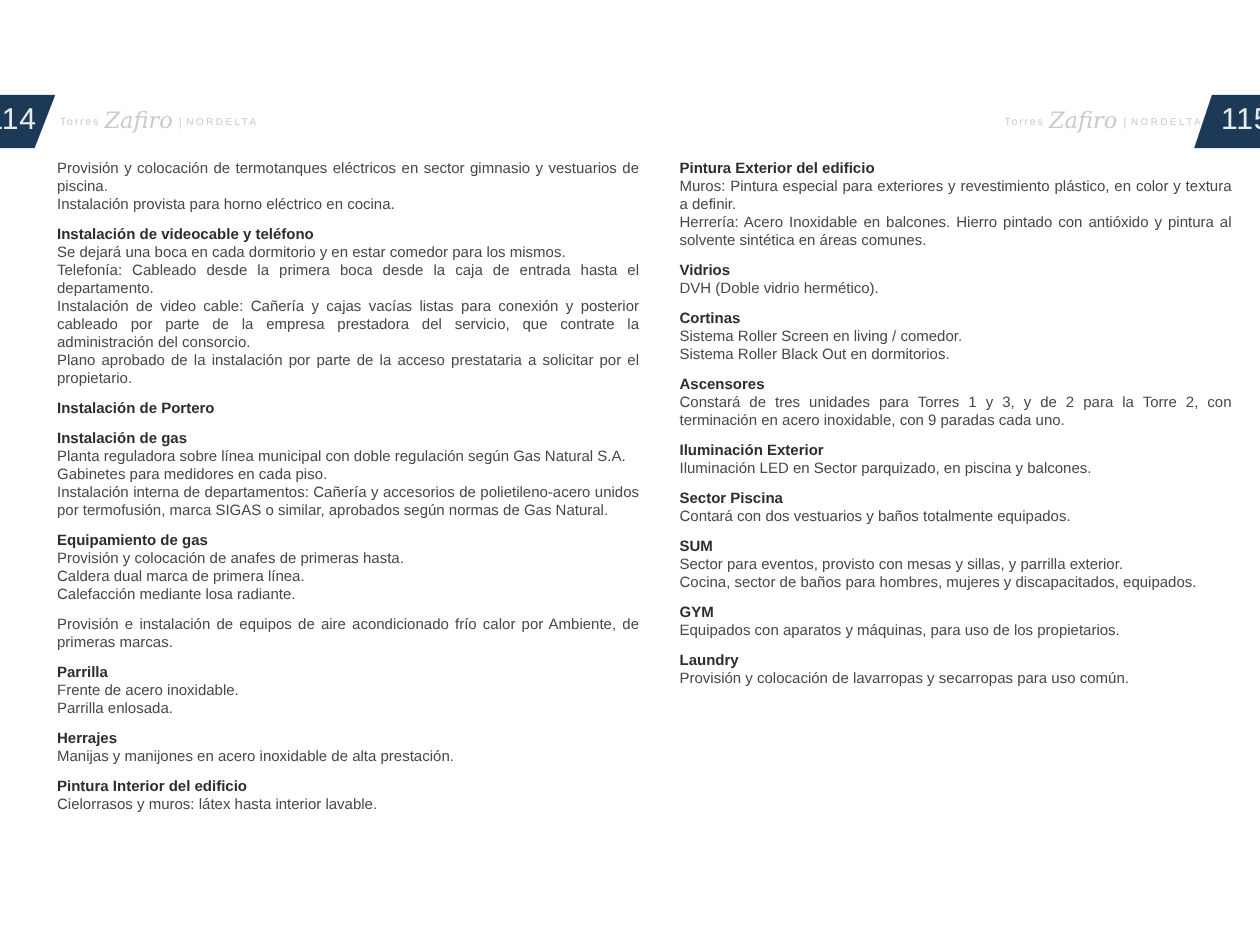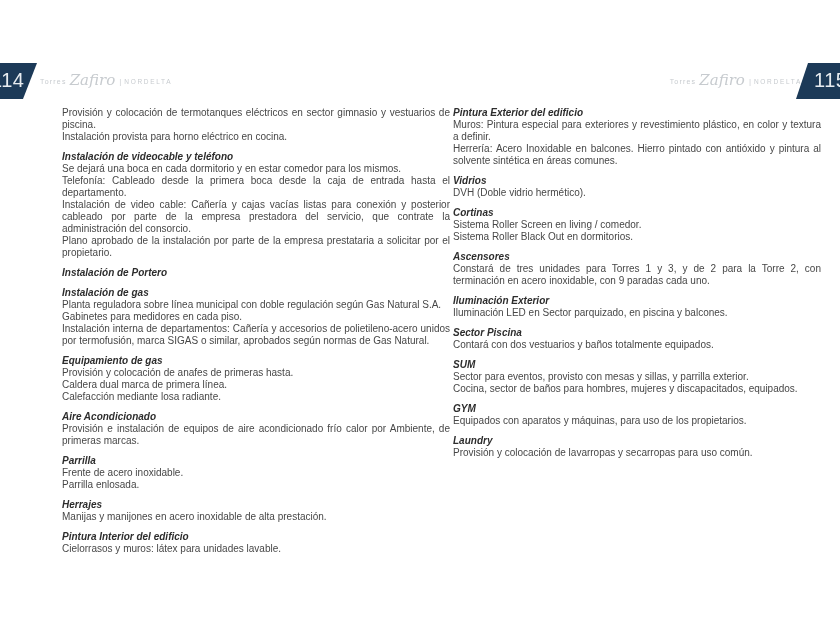--- a/index.html
+++ b/index.html
@@ -21,24 +21,24 @@
   .logo-left{left:40px;}
   .logo-right{right:38px;}
   .logo .torres{font-size:7px;letter-spacing:1.2px;}
   .logo .zafiro{font-family:"DejaVu Serif",serif;font-style:italic;font-size:15px;
                 margin:0 3px 3px 3px;}
   .logo .sep{font-size:8px;font-weight:300;margin:0 3px 0 1px;color:#cdd1d4;}
   .logo .nordelta{font-size:6.5px;letter-spacing:1.7px;}
 
   
   .col{position:absolute;top:107px;font-size:10px;line-height:12px;color:#474747;}
-  .col-left{left:38px;width:388px;margin-left:24px;}
+  .col-left{left:38px;width:388px;}
   .col-right{left:453px;width:368px;}
   .col section{margin:0 0 8px 0;}
-  .col h3{margin:0;font-size:10px;line-height:12px;font-weight:700;color:#2d2d2d;font-style:italic;}
+  .col h3{margin:0;font-size:10px;line-height:12px;font-weight:700;color:#2d2d2d;}
   .col p{margin:0;text-align:justify;}
 </style>
 </head>
 <body>
 
 <div class="page">
 
   <div class="band band-left">
     <span class="num">114</span>
   </div>
@@ -62,53 +62,52 @@
   <div class="col col-left" id="col-left">
       <section>
         <p>Provisión y colocación de termotanques eléctricos en sector gimnasio y vestuarios de piscina.</p>
         <p>Instalación provista para horno eléctrico en cocina.</p>
       </section>
       <section>
         <h3>Instalación de videocable y teléfono</h3>
         <p>Se dejará una boca en cada dormitorio y en estar comedor para los mismos.</p>
         <p>Telefonía: Cableado desde la primera boca desde la caja de entrada hasta el departamento.</p>
         <p>Instalación de video cable: Cañería y cajas vacías listas para conexión y posterior cableado por parte de la empresa prestadora del servicio, que contrate la administración del consorcio.</p>
-        <p>Plano aprobado de la instalación por parte de la empresa prestataria a solicitar por el propietario.</p>
+        <p>Plano aprobado de la instalación por parte de la acceso prestataria a solicitar por el propietario.</p>
       </section>
       <section>
         <h3>Instalación de Portero</h3>
       </section>
       <section>
         <h3>Instalación de gas</h3>
         <p>Planta reguladora sobre línea municipal con doble regulación según Gas Natural S.A.</p>
         <p>Gabinetes para medidores en cada piso.</p>
         <p>Instalación interna de departamentos: Cañería y accesorios de polietileno-acero unidos por termofusión, marca SIGAS o similar, aprobados según normas de Gas Natural.</p>
       </section>
       <section>
         <h3>Equipamiento de gas</h3>
         <p>Provisión y colocación de anafes de primeras hasta.</p>
         <p>Caldera dual marca de primera línea.</p>
         <p>Calefacción mediante losa radiante.</p>
       </section>
       <section>
-        <h3>Aire Acondicionado</h3>
         <p>Provisión e instalación de equipos de aire acondicionado frío calor por Ambiente, de primeras marcas.</p>
       </section>
       <section>
         <h3>Parrilla</h3>
         <p>Frente de acero inoxidable.</p>
         <p>Parrilla enlosada.</p>
       </section>
       <section>
         <h3>Herrajes</h3>
         <p>Manijas y manijones en acero inoxidable de alta prestación.</p>
       </section>
       <section>
         <h3>Pintura Interior del edificio</h3>
-        <p>Cielorrasos y muros: látex para unidades lavable.</p>
+        <p>Cielorrasos y muros: látex hasta interior lavable.</p>
       </section>
     </div>
   <div class="col col-right" id="col-right">
       <section>
         <h3>Pintura Exterior del edificio</h3>
         <p>Muros: Pintura especial para exteriores y revestimiento plástico, en color y textura a definir.</p>
         <p>Herrería: Acero Inoxidable en balcones. Hierro pintado con antióxido y pintura al solvente sintética en áreas comunes.</p>
       </section>
       <section>
         <h3>Vidrios</h3>

